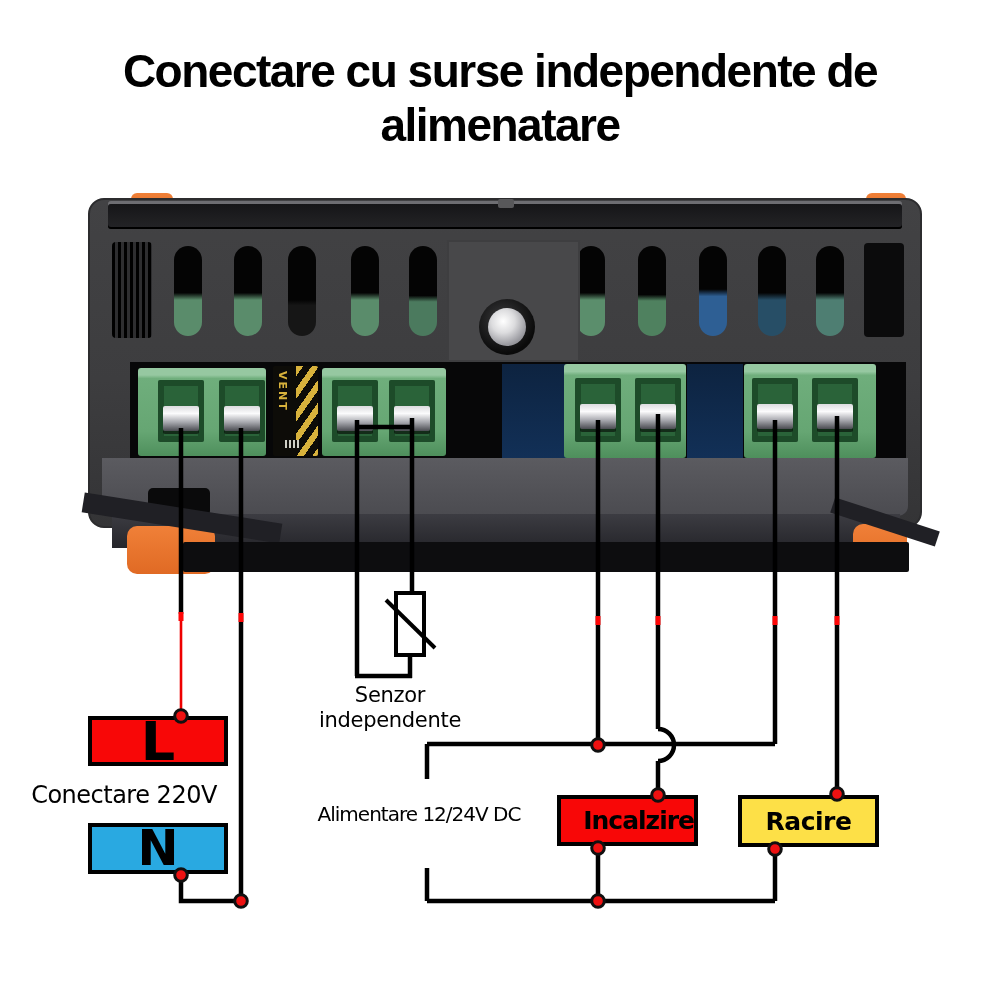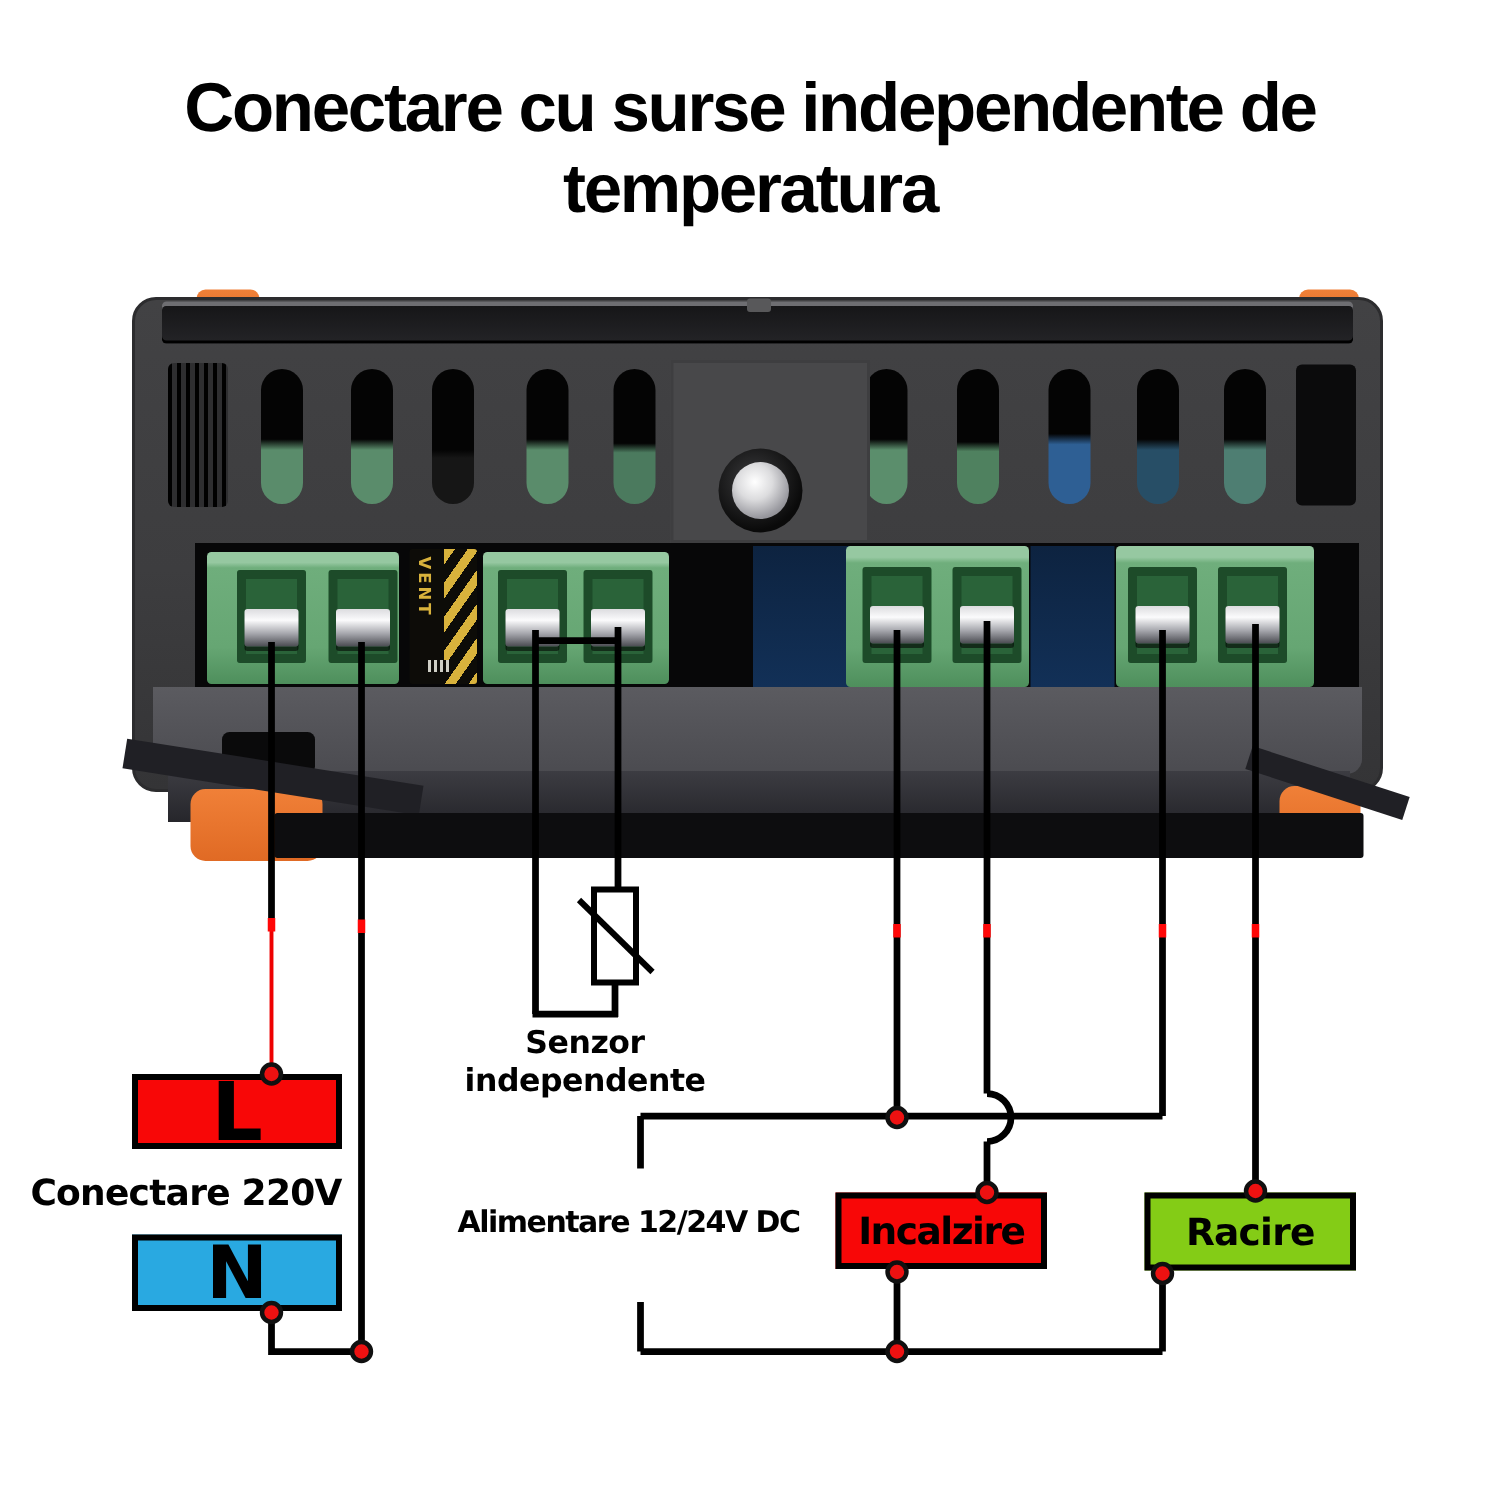--- a/index.html
+++ b/index.html
@@ -56,35 +56,35 @@
 
   
   .wbox{border:4px solid #000;color:#000;text-align:center;font-weight:bold;z-index:2;
         display:flex;align-items:center;justify-content:center;}
   #box-l{left:88px;top:716px;width:140px;height:50px;font-size:54px;}
   #box-n{left:88px;top:823px;width:140px;height:51px;font-size:49px;}
   #box-heat{left:557px;top:795px;width:141px;height:51px;font-size:25px;letter-spacing:-1px;}
   #box-cool{left:738px;top:795px;width:141px;height:52px;font-size:25px;letter-spacing:-0.5px;}
 
   
-  .dlabel{color:#000;font-weight:bold;text-align:center;z-index:2;}
+  .dlabel{color:#000;font-weight:normal;text-align:center;z-index:2;}
   #lbl-mains{left:0;top:782px;width:248px;font-size:24px;letter-spacing:-0.5px;line-height:26px;}
   #lbl-sensor{left:290px;top:683px;width:200px;font-size:21px;line-height:25px;letter-spacing:-0.3px;}
   #lbl-supply{left:287px;top:801px;width:264px;font-size:20px;line-height:27px;letter-spacing:-1px;}
 
   #wires{position:absolute;left:0;top:0;width:1000px;height:1000px;z-index:3;pointer-events:none;}
 </style>
 </head>
 <body>
 
 <div id="stage">
 
   <div class="abs" id="title">
     <div>Conectare cu surse independente de</div>
-    <div>temperatura</div>
+    <div>alimenatare</div>
   </div>
 
   <div class="abs" id="device">
     <div class="abs tab" style="left:43px;top:-3px;width:42px;height:24px;"></div>
     <div class="abs tab" style="left:778px;top:-3px;width:40px;height:24px;"></div>
     <div class="abs shell"></div>
     <div class="abs bezel"></div>
     <div class="abs bezel-notch"></div>
     <div class="abs ribs"></div>
     <div class="abs side-dark"></div>
@@ -155,24 +155,24 @@
     <div class="abs wedge" style="left:742px;top:318px;width:110px;height:16px;transform:rotate(18deg);"></div>
     <div class="abs strip-black"></div>
   </div>
 
   <div class="abs wbox" id="box-l" style="background: rgb(248, 7, 7);">
     <span>L</span>
   </div>
   <div class="abs wbox" id="box-n" style="background: rgb(41, 169, 225);">
     <span>N</span>
   </div>
-  <div class="abs wbox" id="box-heat" style="background: rgb(248, 7, 7);">
+  <div class="abs wbox" id="box-heat" style="background: rgb(248, 7, 7); justify-content: flex-end;">
     <span>Incalzire</span>
   </div>
-  <div class="abs wbox" id="box-cool" style="background: #84cc16; margin-left: 25px;">
+  <div class="abs wbox" id="box-cool" style="background: #fde047;">
     <span>Racire</span>
   </div>
 
   <div class="abs dlabel" id="lbl-mains">Conectare 220V</div>
   <div class="abs dlabel" id="lbl-sensor">
     <div>Senzor</div>
     <div>independente</div>
   </div>
   <div class="abs dlabel" id="lbl-supply">
     <div>Alimentare 12/24V DC</div>

